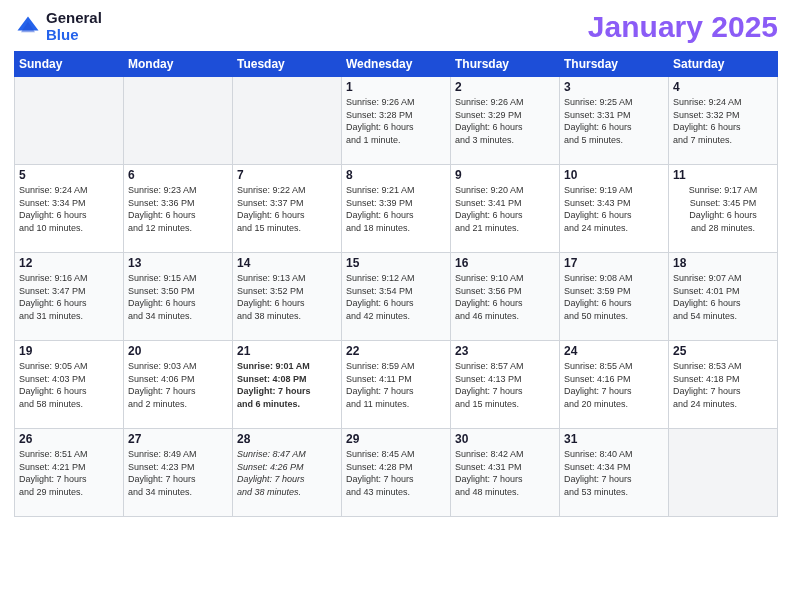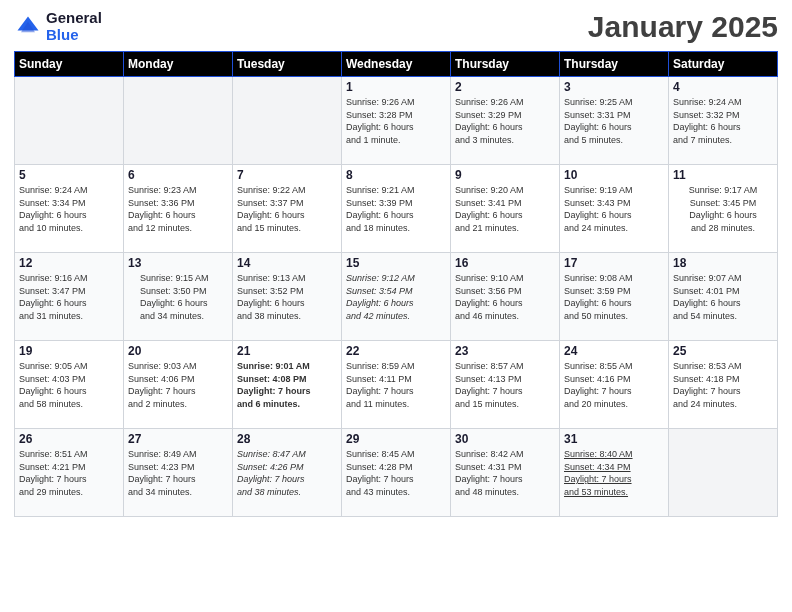--- a/index.html
+++ b/index.html
@@ -44,34 +44,34 @@
     .logo-icon {
       width: 28px;
       height: 28px;
     }
     .title-block {
       text-align: right;
     }
     .month-title {
       font-size: 30px;
       font-weight: bold;
-      color: #404040;
+      color: #8b5cf6;
       line-height: 1.1;
     }
     .location {
       font-size: 13px;
       color: #555;
     }
     table {
       width: 100%;
       border-collapse: collapse;
       table-layout: fixed;
     }
     thead tr th {
-      background: #000000;
+      background: #1d4ed8;
       color: #fff;
       font-size: 12px;
       font-weight: bold;
       padding: 5px 4px;
       text-align: left;
       border: 1px solid #1d4ed8;
     }
     tbody tr td {
       vertical-align: top;
       border: 1px solid #d1d5db;
@@ -222,35 +222,35 @@
         <tr>
           <td>
             <div class="day-num">12</div>
             <div class="day-info" style="white-space: pre-line;">Sunrise: 9:16 AM
 Sunset: 3:47 PM
 Daylight: 6 hours
 and 31 minutes.</div>
           </td>
           <td>
             <div class="day-num">13</div>
-            <div class="day-info" style="white-space: pre-line; margin-left: 12px;">Sunrise: 9:15 AM
+            <div class="day-info" style="white-space: pre-line;">Sunrise: 9:15 AM
 Sunset: 3:50 PM
 Daylight: 6 hours
 and 34 minutes.</div>
           </td>
           <td>
             <div class="day-num">14</div>
             <div class="day-info" style="white-space: pre-line;">Sunrise: 9:13 AM
 Sunset: 3:52 PM
 Daylight: 6 hours
 and 38 minutes.</div>
           </td>
           <td>
             <div class="day-num">15</div>
-            <div class="day-info" style="white-space: pre-line; font-style: italic;">Sunrise: 9:12 AM
+            <div class="day-info" style="white-space: pre-line;">Sunrise: 9:12 AM
 Sunset: 3:54 PM
 Daylight: 6 hours
 and 42 minutes.</div>
           </td>
           <td>
             <div class="day-num">16</div>
             <div class="day-info" style="white-space: pre-line;">Sunrise: 9:10 AM
 Sunset: 3:56 PM
 Daylight: 6 hours
 and 46 minutes.</div>
@@ -352,21 +352,21 @@
           </td>
           <td>
             <div class="day-num">30</div>
             <div class="day-info" style="white-space: pre-line;">Sunrise: 8:42 AM
 Sunset: 4:31 PM
 Daylight: 7 hours
 and 48 minutes.</div>
           </td>
           <td>
             <div class="day-num">31</div>
-            <div class="day-info" style="white-space: pre-line; text-decoration: underline;">Sunrise: 8:40 AM
+            <div class="day-info" style="white-space: pre-line;">Sunrise: 8:40 AM
 Sunset: 4:34 PM
 Daylight: 7 hours
 and 53 minutes.</div>
           </td>
           <td class="empty-cell"></td>
         </tr>
       </tbody>
   </table>
 </div>
 

